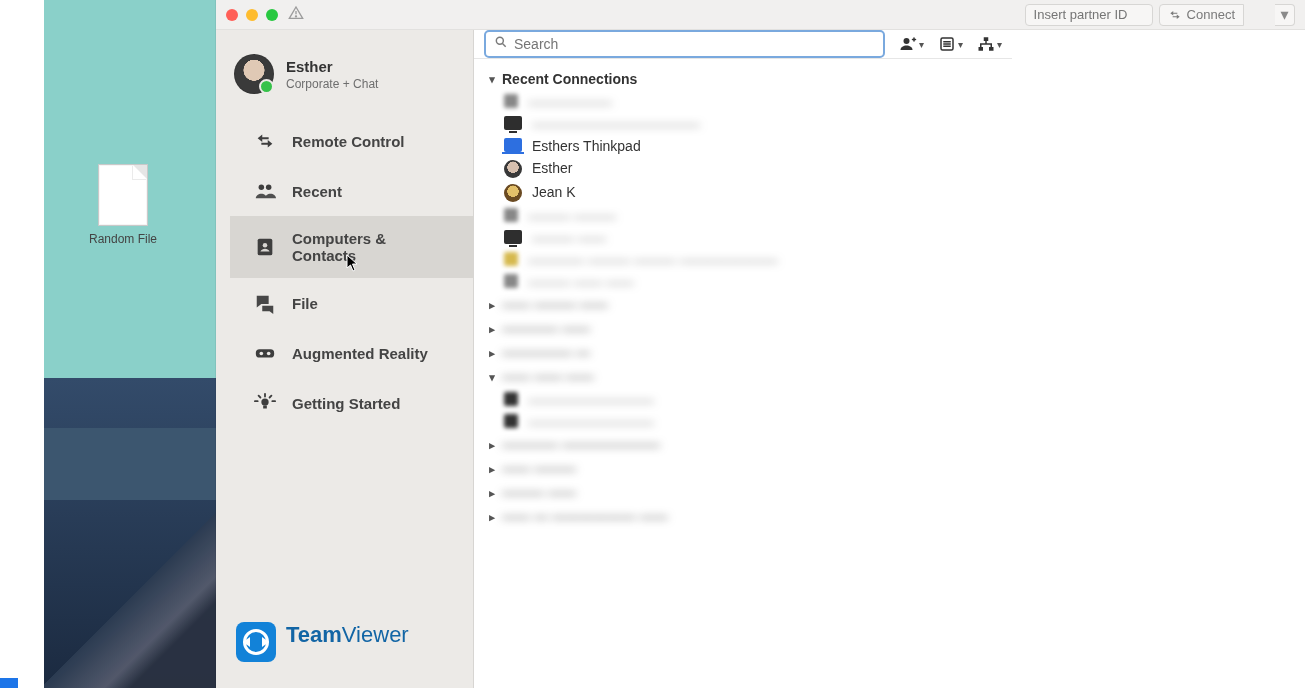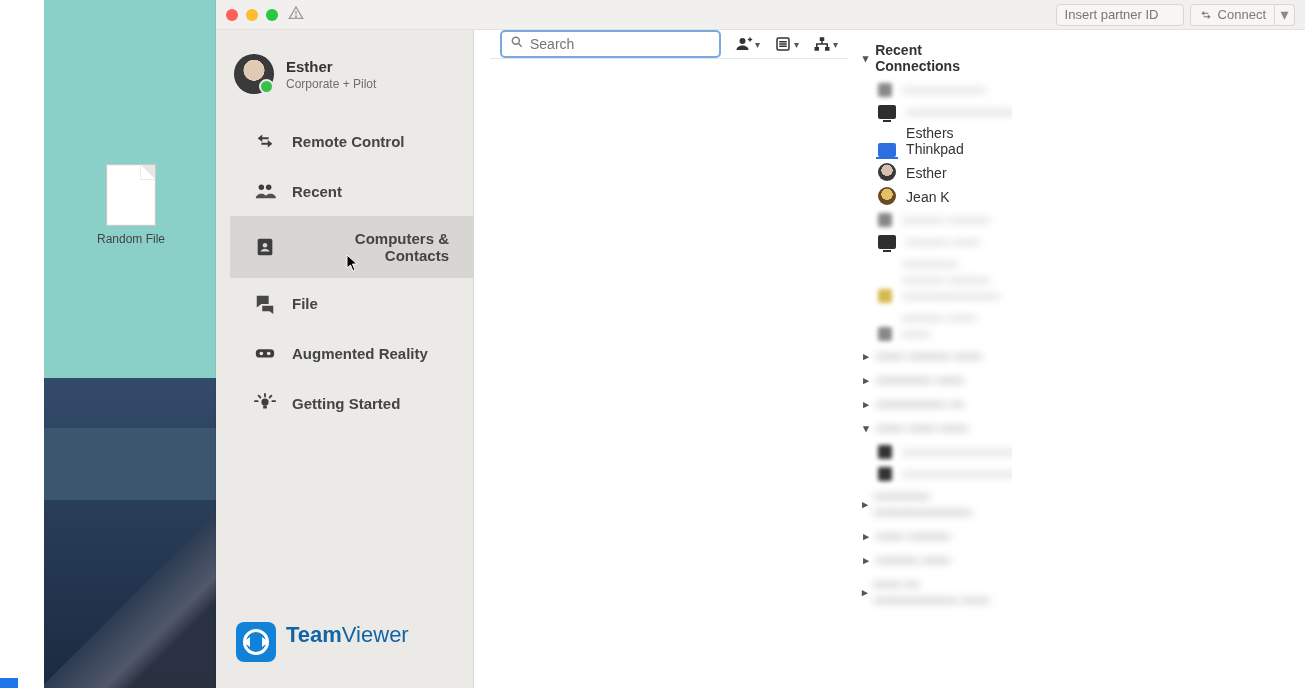--- a/index.html
+++ b/index.html
@@ -24,21 +24,21 @@
       border-radius: 60% 60% 0 0 / 40% 40% 0 0;
       z-index:0;
     }
 
     
     .strip { position:absolute; left:0; top:0; width:44px; height:688px; background:#fff; }
     .strip .bluemark { position:absolute; left:0; bottom:0; width:18px; height:10px; background:#1d75e8; }
 
     
     .desktop-file {
-      position: absolute; left: 94px; top: 164px; width: 74px; z-index: 1;
+      position: absolute; left: 86px; top: 164px; width: 74px; z-index: 1;
       text-align: center; color: #444; font-size: 12px;
     }
     .desktop-file .paper {
       width: 50px; height: 62px; background: #fff; margin: 0 auto 6px;
       border: 1px solid #c9c9c9;
       position: relative;
       box-shadow: inset 0 0 0 1px rgba(0,0,0,0.04);
     }
     .desktop-file .paper::after {
       content: ""; position: absolute; right: 0; top: 0;
@@ -96,21 +96,21 @@
       background:#36c24a; border-radius:50%; border:2px solid #eceae7;
     }
     .profile-name { font-weight:700; font-size:15px; color:#333; }
     .profile-sub { font-size:12px; color:#6e6e6e; margin-top:2px; }
 
     .nav { margin-top: 6px; }
     .nav-item {
       display:flex; align-items:center; gap:16px; padding: 14px 24px;
       font-size:15px; font-weight:700; color:#444; cursor:pointer;margin-left:14px;
     }
-    .nav-item.active { background:#d8d6d2;text-align:right; }
+    .nav-item.active { background:#d8d6d2; }
     .nav-icon { width:22px; height:22px; display:flex; align-items:center; justify-content:center; color:#3e3e3e; }
     .nav-icon svg { width:22px; height:22px; }
 
     .brand {
       margin-top:auto; padding: 16px 20px 26px; display:flex; gap:10px;
     }
     .brand-mark {
       width:40px; height:40px; border-radius:8px; background:#1282d8;
       display:flex; align-items:center; justify-content:center;
     }
@@ -118,21 +118,21 @@
     .brand-mark .inner::before, .brand-mark .inner::after {
       content:""; position:absolute; top:50%; width:0; height:0; transform:translateY(-50%);
       border-top:5px solid transparent; border-bottom:5px solid transparent;
     }
     .brand-mark .inner::before { left:-3px; border-right:7px solid #fff; }
     .brand-mark .inner::after { right:-3px; border-left:7px solid #fff; }
     .brand-text { font-size:22px; font-weight:400; color:#1265a5; }
     .brand-text b { font-weight:800; color:#1265a5; }
 
     
-    .main { flex:1; min-width:0; display:flex; flex-direction:row; background:#fff;margin-left:16px; }
+    .main { flex:1; min-width:0; display:flex; flex-direction:column; background:#fff; }
     .toolbar {
       height:27px; padding:14px 10px 14px 10px; display:flex; align-items:center; gap:14px;
       background:#fff; border-bottom:1px solid #e6e6e6;
     }
     .search-wrap {
       flex:1; height:28px; border:2px solid #7aa9de; border-radius:5px;
       display:flex; align-items:center; padding:0 8px; gap:6px; background:#fff;
     }
     .search-wrap input {
       border:none; outline:none; flex:1; font-size:14px; color:#333; background:transparent;
@@ -141,21 +141,21 @@
     .tool-btn { display:flex; align-items:center; gap:2px; color:#333; cursor:pointer; }
     .caret { font-size:10px; color:#555; }
 
     .list { padding: 8px 6px; overflow:auto; font-size:14px; color:#333; }
     .group-header {
       display:flex; align-items:center; gap:4px; padding:4px 6px; font-weight:700;
       cursor:pointer;
     }
     .arrow { width:12px; display:inline-flex; justify-content:center; color:#555; font-size:11px; }
     .list-item {
-      display:flex; align-items:flex-end; gap:10px; padding:3px 6px 3px 24px;
+      display:flex; align-items:flex-start; gap:10px; padding:3px 6px 3px 24px;
       cursor:pointer;
     }
     .li-icon {
       width:18px; height:14px; border-radius:2px; display:inline-block; flex:none;
     }
     .li-icon.laptop { background:#2d6fe0; position:relative; }
     .li-icon.laptop::after { content:""; position:absolute; left:-2px; right:-2px; bottom:-2px; height:2px; background:#2d6fe0; }
     .li-icon.monitor { background:#2e2e2e; position:relative; }
     .li-icon.monitor::after{ content:""; position:absolute; left:5px; right:5px; bottom:-3px; height:2px; background:#2e2e2e;}
     .li-avatar {
@@ -222,21 +222,21 @@
     <div class="titlebar-spacer"></div>
   </div>
 
   <div class="body">
 
     <aside class="sidebar">
       <div class="profile">
         <div class="avatar"></div>
         <div>
           <div class="profile-name">Esther</div>
-          <div class="profile-sub">Corporate + Pilot</div>
+          <div class="profile-sub">Corporate + Chat</div>
         </div>
       </div>
 
       <nav class="nav">
         <div class="nav-item">
           <span class="nav-icon">
             <svg viewBox="0 0 24 24" fill="currentColor">
                 <path d="M4 9l5-4v3h7v2H9v3L4 9zm16 6l-5 4v-3H8v-2h7v-3l5 4z"></path>
               </svg>
           </span>
@@ -427,21 +427,21 @@
             <span class="blurred">—— — ——————  ——</span>
           </div>
       </div>
     </section>
 
   </div>
 </div>
 
 <div class="titlebar-extend">
   <input class="partner-id" placeholder="Insert partner ID" style="">
-  <div style="display:flex;">
+  <div style="display:flex;gap:31px;">
     <div class="connect-btn">
       <svg width="14" height="14" viewBox="0 0 24 24" fill="currentColor">
           <path d="M4 9l5-4v3h7v2H9v3L4 9zm16 6l-5 4v-3H8v-2h7v-3l5 4z"></path>
         </svg>
       <span>Connect</span>
     </div>
     <div class="connect-caret">
       <span>▾</span>
     </div>
   </div>

